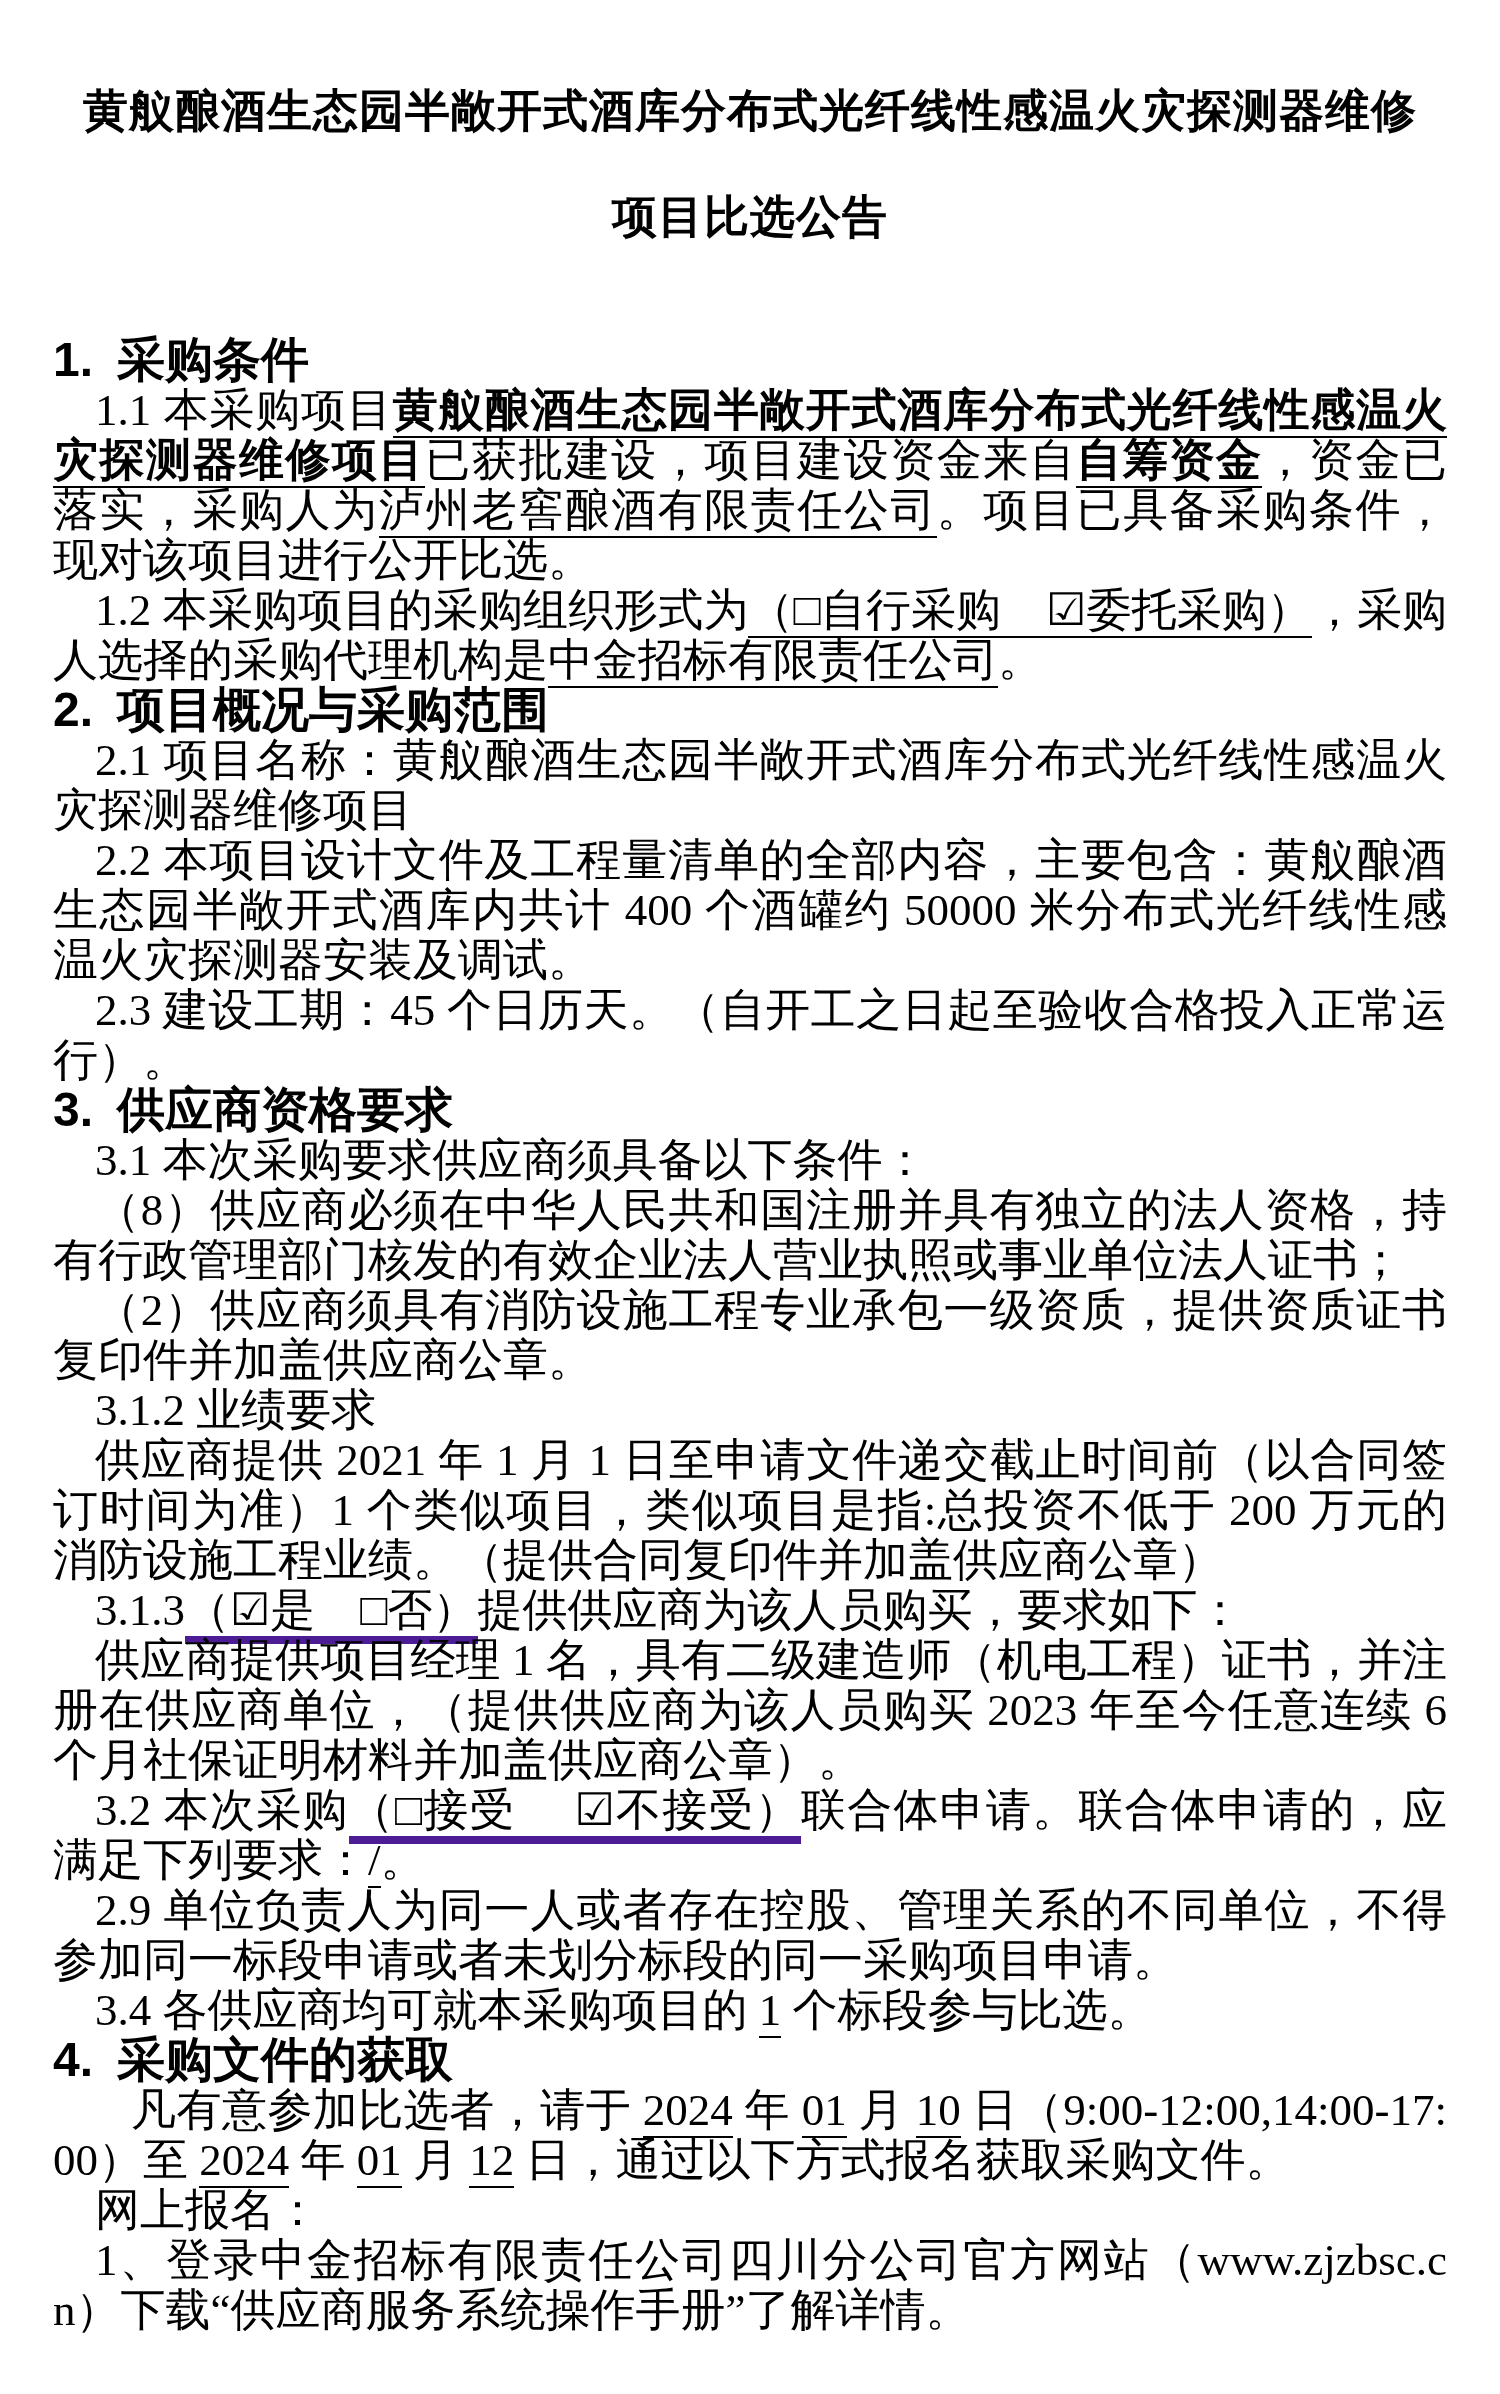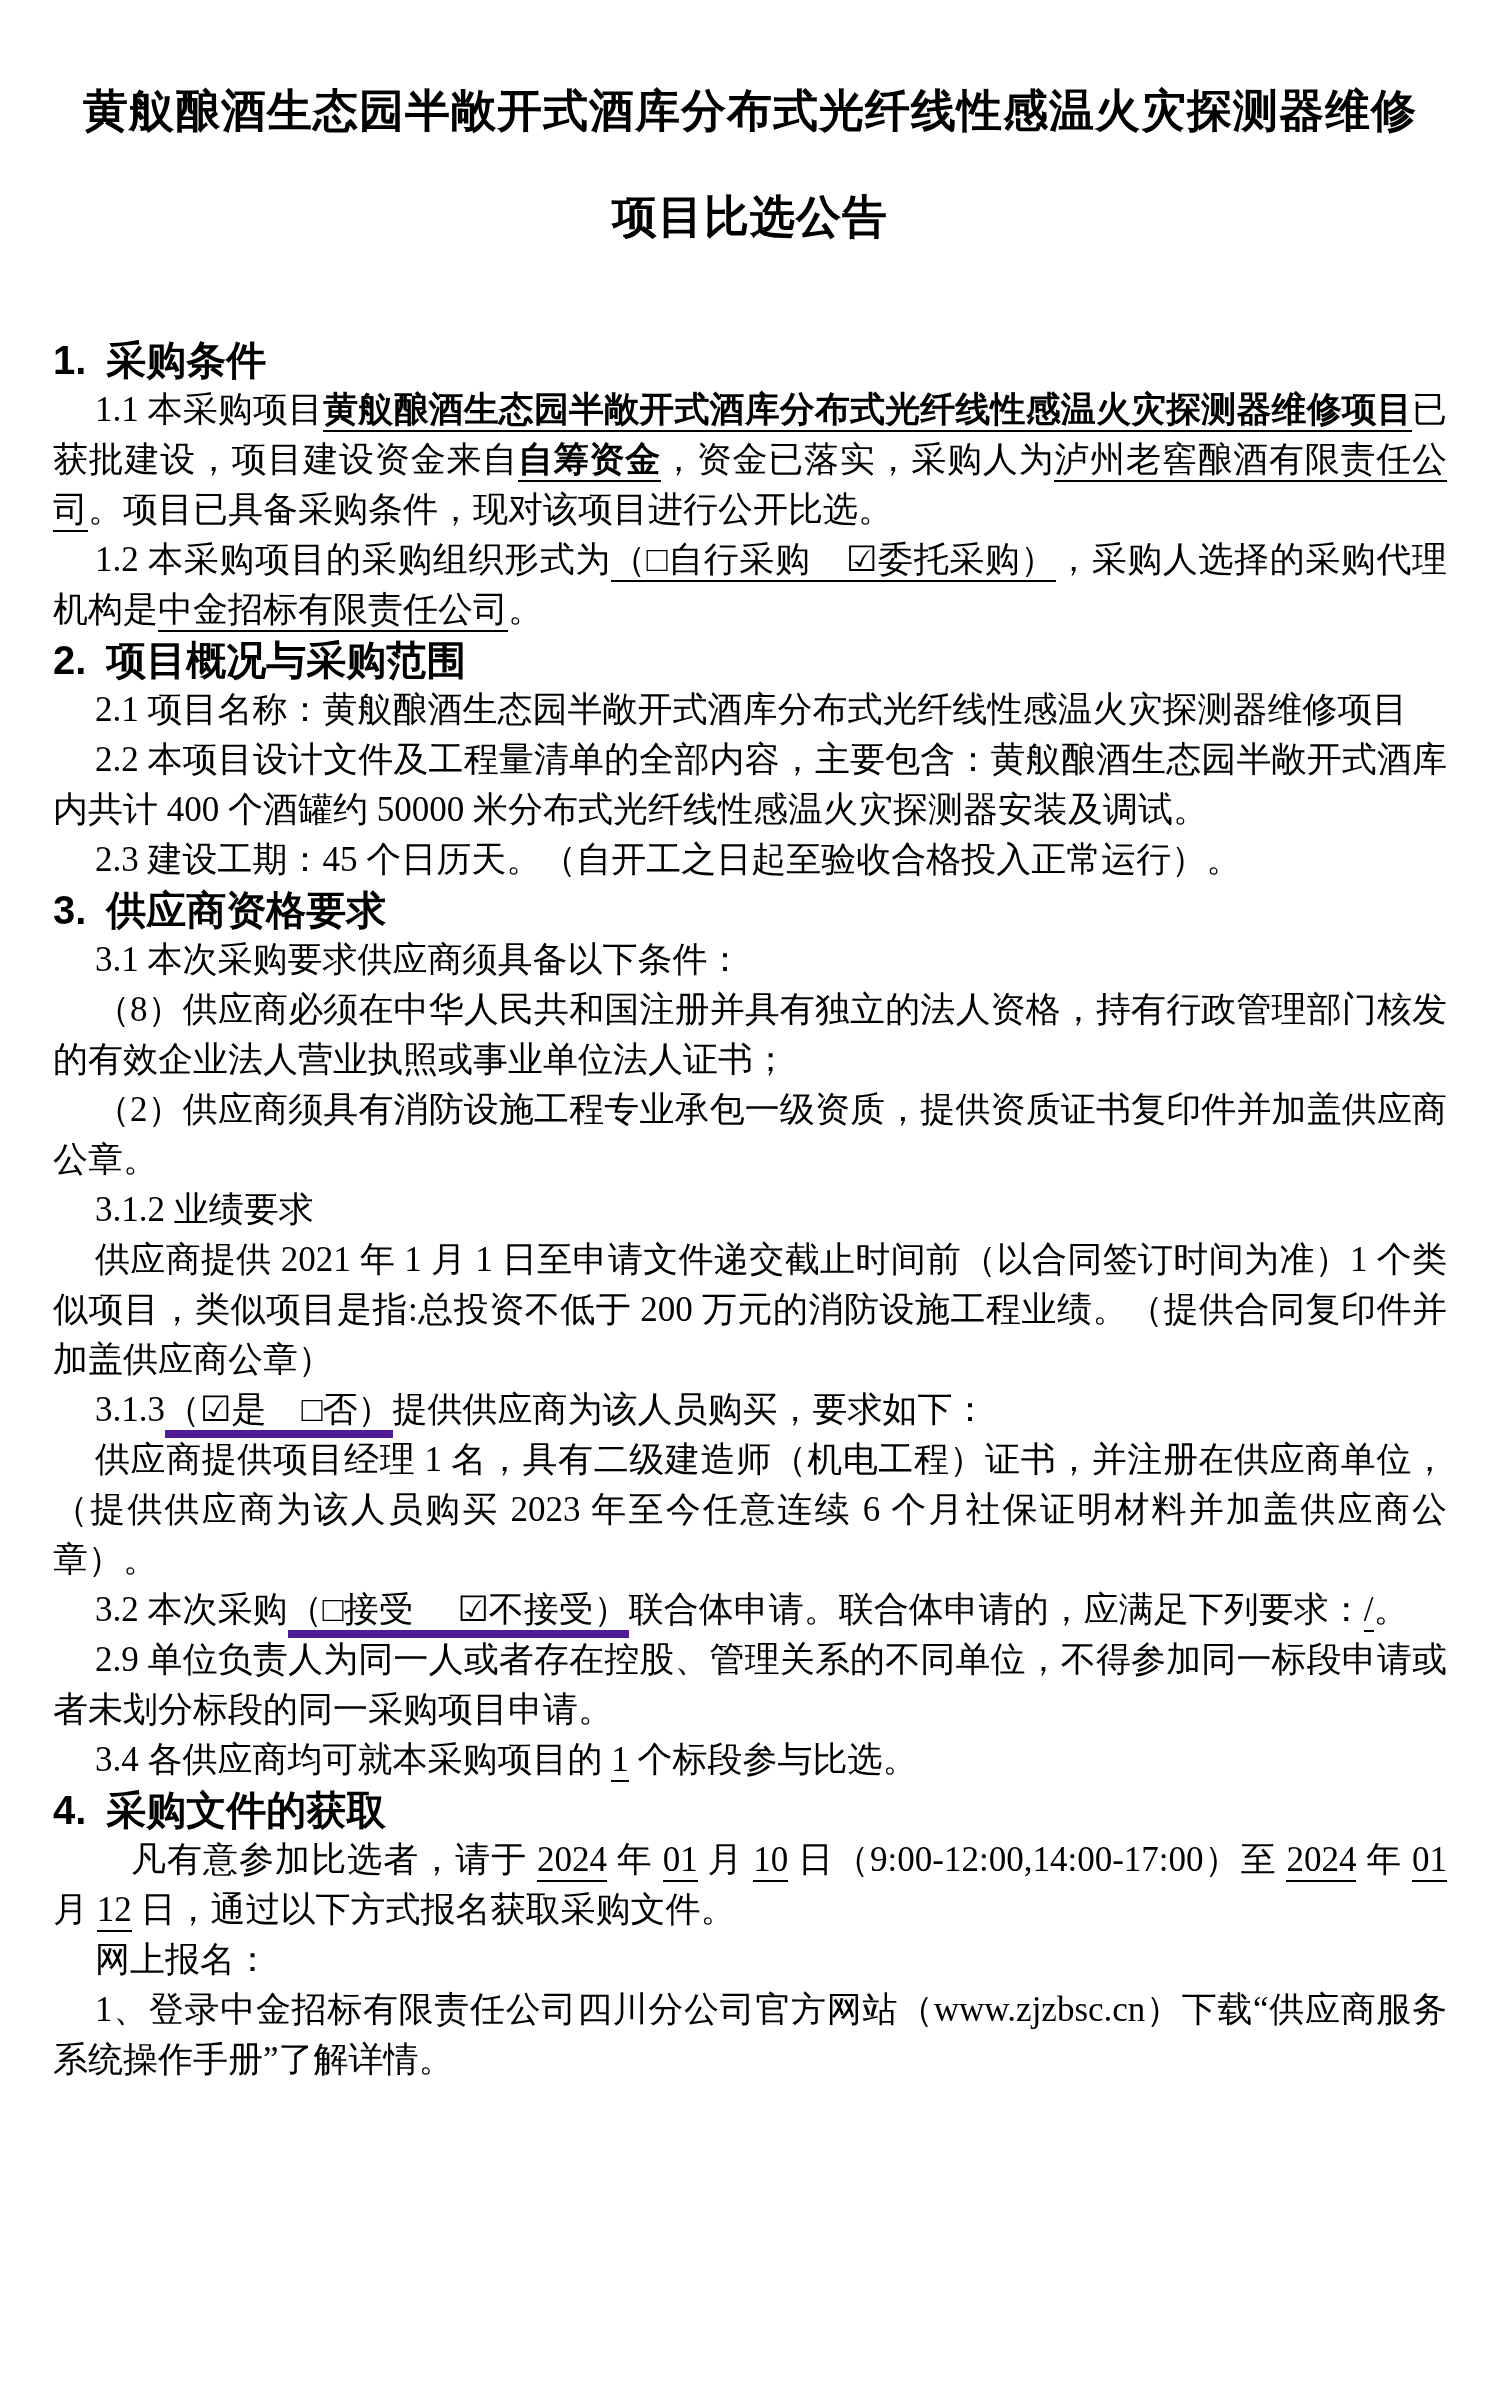--- a/index.html
+++ b/index.html
@@ -22,35 +22,35 @@
   .title {
     text-align: center;
     font-weight: bold;
     font-size: 45px;
     line-height: 106px;
     margin: 0 0 65px 0;
     letter-spacing: 1px;
   }
   .doc p {
     margin: 0;
-    font-size: 35px;
+    font-size: 45px;
     line-height: 50px;
     text-align: justify;
     word-break: break-all;
   }
   .doc p.para {
     text-indent: 42px;
   }
   .doc p.indent-lg {
     text-indent: 78px;
   }
   .doc p.heading {
     font-weight: bold;
     font-family: "Liberation Sans", sans-serif;
-    font-size: 40px;
+    font-size: 48px;
     text-indent: 0;
   }
   .seg-b { font-weight: bold; }
   .seg-u { border-bottom: 2px solid #000; padding-bottom: 1px; }
   .seg-u2 { border-bottom: 8px solid #4c1d95; padding-bottom: 1px; }
 </style>
 </head>
 <body>
 
 <div class="page">

